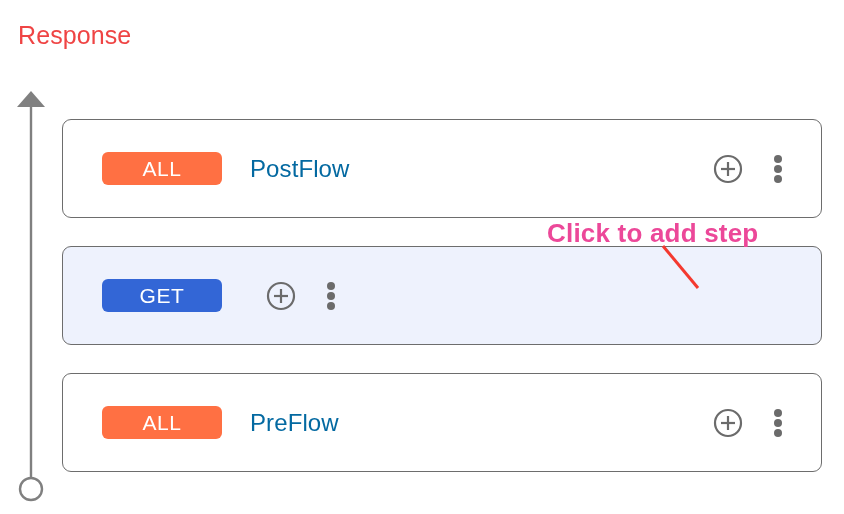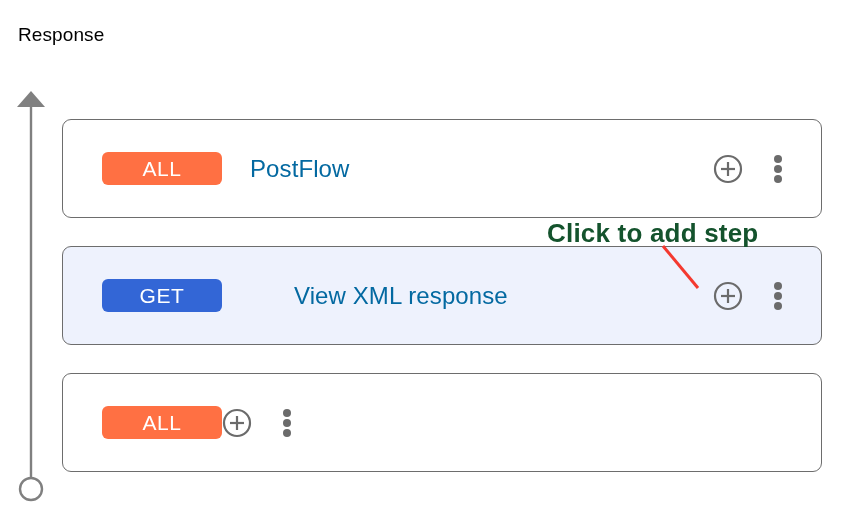--- a/index.html
+++ b/index.html
@@ -20,23 +20,23 @@
     position: relative;
     width: 844px;
     height: 514px;
   }
 
   
   #page-title {
     position: absolute;
     left: 18px;
     top: 20px;
-    font-size: 19px;
+    font-size: 25px;
     line-height: 30px;
-    color: #000000;
+    color: #ef4444;
     letter-spacing: 0.1px;
     white-space: nowrap;
   }
 
   
   #flow-axis {
     position: absolute;
     left: 0px;
     top: 80px;
     width: 70px;
@@ -131,21 +131,21 @@
     pointer-events: none;
   }
 
   #annotation-text {
     position: absolute;
     left: 547px;
     top: 218px;
     font-size: 26px;
     line-height: 30px;
     font-weight: bold;
-    color: #14532d;
+    color: #ec4899;
     white-space: nowrap;
     letter-spacing: 0.2px;
   }
 
   #annotation-line {
     position: absolute;
     left: 650px;
     top: 238px;
     width: 70px;
     height: 60px;
@@ -178,37 +178,37 @@
         <svg class="kebab-icon" viewBox="0 0 26 30">
           <circle cx="13" cy="5" r="4" fill="#6b6b6b"></circle>
           <circle cx="13" cy="15" r="4" fill="#6b6b6b"></circle>
           <circle cx="13" cy="25" r="4" fill="#6b6b6b"></circle>
         </svg>
       </span>
     </div>
 
     <div class="flow-card selected">
       <span class="method-badge get">GET</span>
-      <span class="step-label">View XML response</span>
       <span class="row-actions">
         <svg class="add-step-icon" viewBox="0 0 30 30">
           <circle cx="15" cy="15" r="13" fill="none" stroke="#6b6b6b" stroke-width="2.2"></circle>
           <line x1="15" y1="8" x2="15" y2="22" stroke="#6b6b6b" stroke-width="2.2"></line>
           <line x1="8" y1="15" x2="22" y2="15" stroke="#6b6b6b" stroke-width="2.2"></line>
         </svg>
         <svg class="kebab-icon" viewBox="0 0 26 30">
           <circle cx="13" cy="5" r="4" fill="#6b6b6b"></circle>
           <circle cx="13" cy="15" r="4" fill="#6b6b6b"></circle>
           <circle cx="13" cy="25" r="4" fill="#6b6b6b"></circle>
         </svg>
       </span>
     </div>
 
     <div class="flow-card">
       <span class="method-badge all">ALL</span>
+      <span class="step-label">PreFlow</span>
       <span class="row-actions">
         <svg class="add-step-icon" viewBox="0 0 30 30">
           <circle cx="15" cy="15" r="13" fill="none" stroke="#6b6b6b" stroke-width="2.2"></circle>
           <line x1="15" y1="8" x2="15" y2="22" stroke="#6b6b6b" stroke-width="2.2"></line>
           <line x1="8" y1="15" x2="22" y2="15" stroke="#6b6b6b" stroke-width="2.2"></line>
         </svg>
         <svg class="kebab-icon" viewBox="0 0 26 30">
           <circle cx="13" cy="5" r="4" fill="#6b6b6b"></circle>
           <circle cx="13" cy="15" r="4" fill="#6b6b6b"></circle>
           <circle cx="13" cy="25" r="4" fill="#6b6b6b"></circle>

